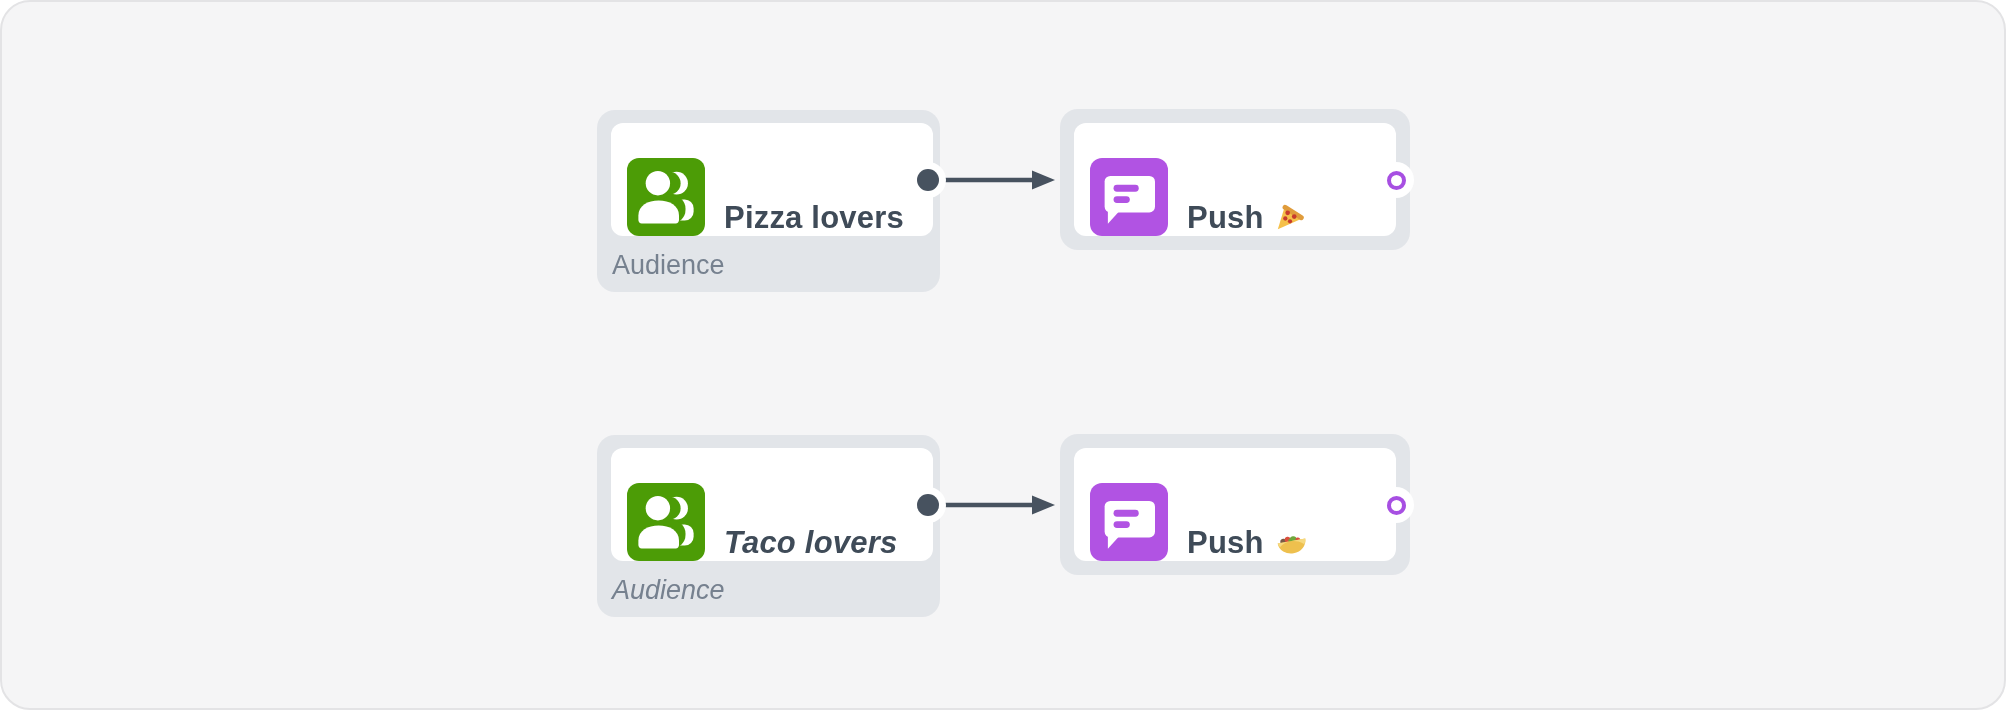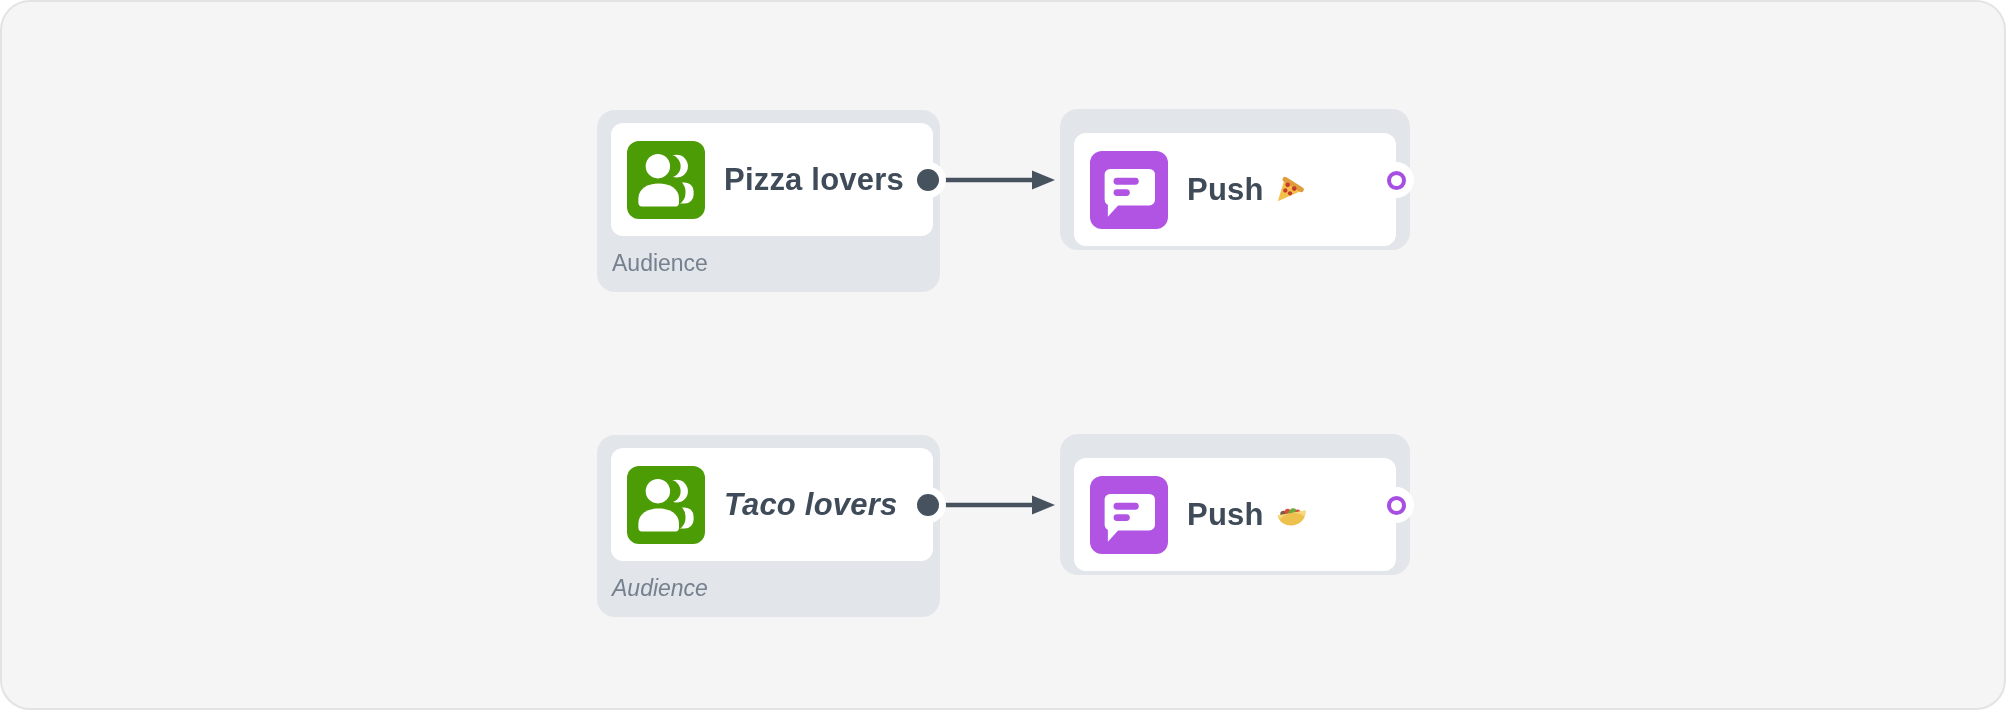--- a/index.html
+++ b/index.html
@@ -21,27 +21,27 @@
     position: absolute;
     background: #e2e5e9;
     border-radius: 18px;
   }
   .node-card {
     position: absolute;
     left: 14px; top: 13px;
     width: 322px; height: 113px;
     background: #ffffff;
     border-radius: 12px;
-    display: flex; align-items: center;
+    display: flex; align-items: flex-end;
     padding-left: 16px;
     gap: 19px;
   }
   .shell-audience { width: 343px; height: 182px; }
   .shell-push     { width: 350px; height: 141px; }
-  .shell-push .node-card { top: 24px; }
+  .shell-push .node-card { top: 14px; }
 
   .node-icon {
     width: 78px; height: 78px;
     border-radius: 12px;
     flex: 0 0 auto;
     display: flex; align-items: center; justify-content: center;
   }
   .icon-green  { background: #4c9c06; }
   .icon-purple { background: #b153e3; }
   .node-icon svg { width: 78px; height: 78px; display: block; }
@@ -52,21 +52,21 @@
     color: #3f4b58;
     letter-spacing: 0.2px;
     display: flex; align-items: center;
     white-space: nowrap;
   }
   .emoji-glyph { margin-left: 11px; display: inline-flex; }
 
   .node-type-label {
     position: absolute;
     left: 15px; top: 141px;
-    font-size: 23px;
+    font-size: 27px;
     color: #76818f;
   }
   .shell-audience .node-type-label { top: 140px; }
 
   
   .port {
     position: absolute;
     width: 36px; height: 36px;
   }
   .port-halo {

